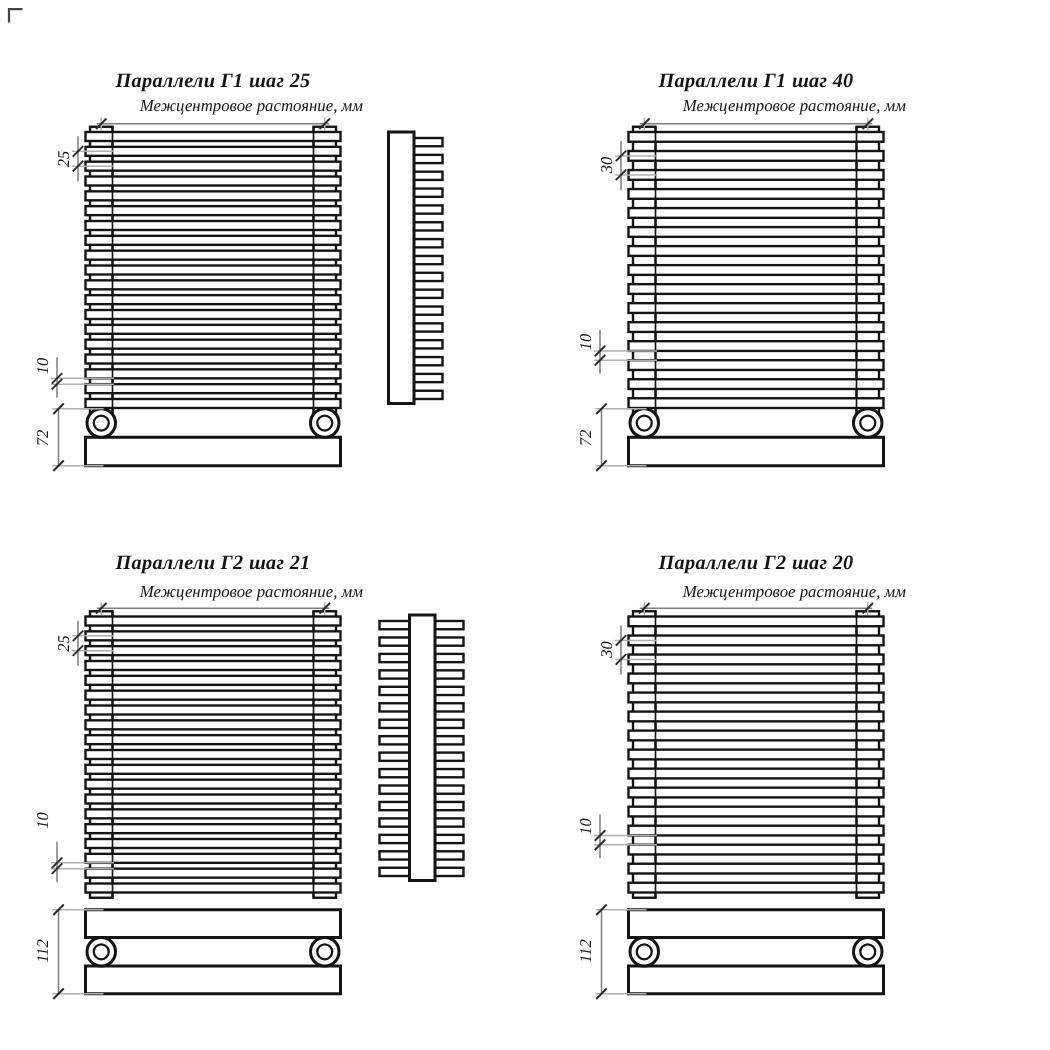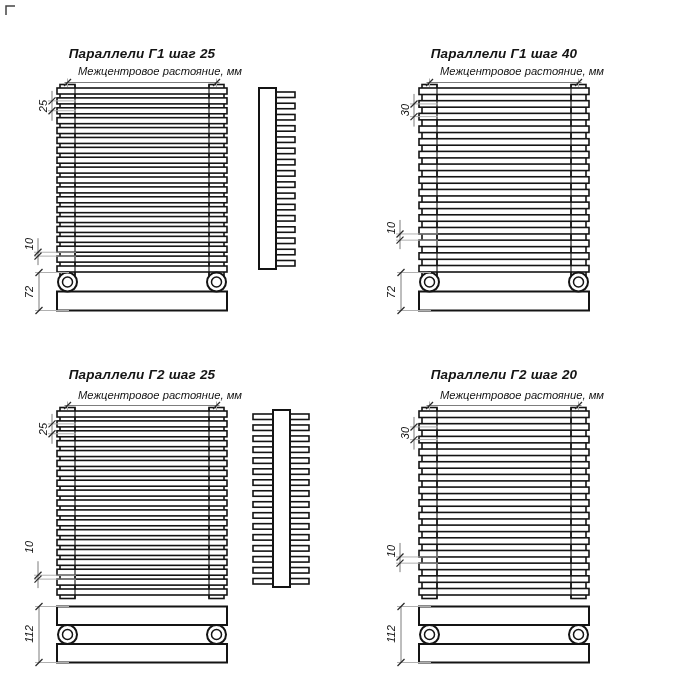--- a/index.html
+++ b/index.html
@@ -1,18 +1,18 @@
 <!DOCTYPE html>
 <html style="--ink: #141414; --dim: #7d7d7d; --ext: #b0b0b0;"><head>
 <meta charset="utf-8">
 <style>
   html,body{margin:0;padding:0;background:#fff;}
   :root{--ink:#141414;--dim:#7d7d7d;--ext:#b0b0b0;}
   #sheet{position:relative;width:614px;height:700px;background:#fff;overflow:hidden;
-         font-family:Liberation Sans, sans-serif;}
+         font-family:Liberation Serif, serif;}
   #drawing{position:absolute;left:0;top:0;}
   .lbl{position:absolute;font-style:italic;color:var(--ink);line-height:1.15;white-space:nowrap;}
   .title{width:200px;text-align:center;font-size:13.5px;font-weight:600;letter-spacing:.2px;}
   .subtitle{width:200px;text-align:right;font-size:11.2px;}
   .rot{width:34px;height:16px;display:flex;align-items:center;justify-content:center;
        font-size:11px;transform:rotate(-90deg);}
   
   .main{stroke:var(--ink);stroke-width:2;fill:#fff;}
   .main2{stroke:var(--ink);stroke-width:1.5;fill:#fff;}
   .mid{stroke:var(--ink);stroke-width:1.6;fill:#fff;}
@@ -354,21 +354,21 @@
   <div class="lbl rot" style="left:26px;top:98px">25</div>
   <div class="lbl rot" style="left:12px;top:236px">10</div>
   <div class="lbl rot" style="left:12px;top:284px">72</div>
 
   <div class="lbl title" style="left:404px;top:46px">Параллели Г1 шаг 40</div>
   <div class="lbl subtitle" style="left:404px;top:65px">Межцентровое растояние, мм</div>
   <div class="lbl rot" style="left:388px;top:102px">30</div>
   <div class="lbl rot" style="left:374px;top:220px">10</div>
   <div class="lbl rot" style="left:374px;top:284px">72</div>
 
-  <div class="lbl title" style="left:42px;top:367px">Параллели Г2 шаг 25</div>
+  <div class="lbl title" style="left:42px;top:367px">Параллели Г2 шаг 21</div>
   <div class="lbl subtitle" style="left:42px;top:389px">Межцентровое растояние, мм</div>
   <div class="lbl rot" style="left:26px;top:421px">25</div>
   <div class="lbl rot" style="left:12px;top:539px">10</div>
   <div class="lbl rot" style="left:12px;top:626px">112</div>
 
   <div class="lbl title" style="left:404px;top:367px">Параллели Г2 шаг 20</div>
   <div class="lbl subtitle" style="left:404px;top:389px">Межцентровое растояние, мм</div>
   <div class="lbl rot" style="left:388px;top:425px">30</div>
   <div class="lbl rot" style="left:374px;top:543px">10</div>
   <div class="lbl rot" style="left:374px;top:626px">112</div>

